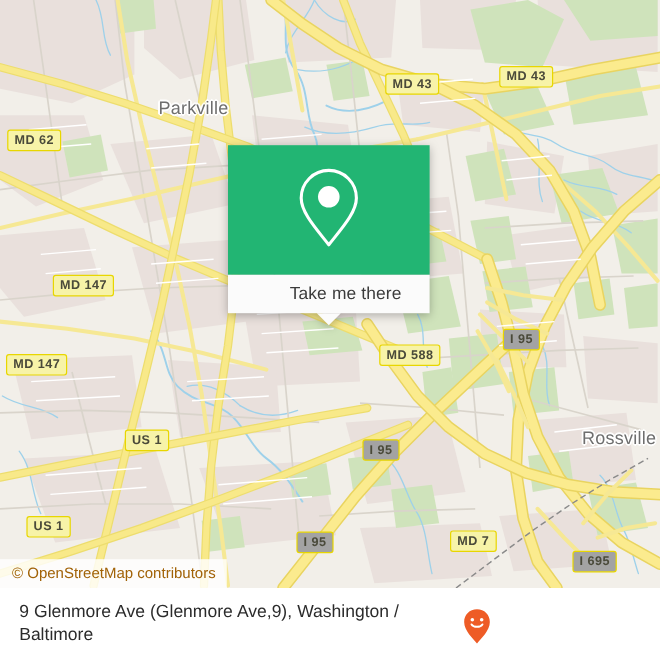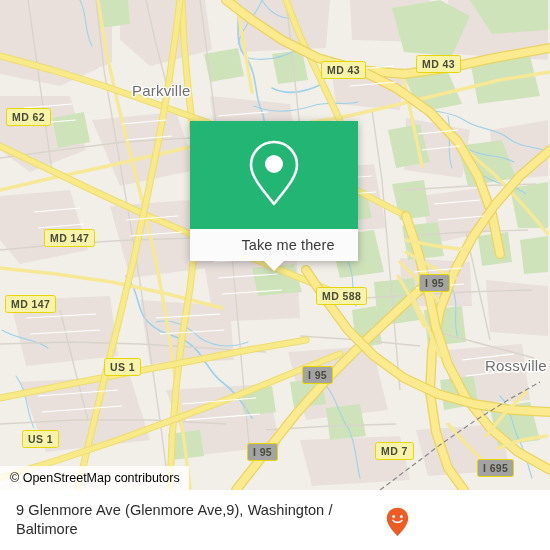--- a/index.html
+++ b/index.html
@@ -123,21 +123,21 @@
   
   #attribution {
     position: absolute;
     left: 0;
     top: 466px;
     height: 24px;
     display: flex;
     align-items: center;
     padding: 0 9px 0 10px;
     background: rgba(255,255,255,0.82);
-    color: #000000;
+    color: #a16207;
     font-family: "Liberation Sans", sans-serif;
     font-size: 12.5px;
     white-space: nowrap;
     box-sizing: border-box;
   }
 
   
   #footer {
     position: absolute;
     left: 0;

